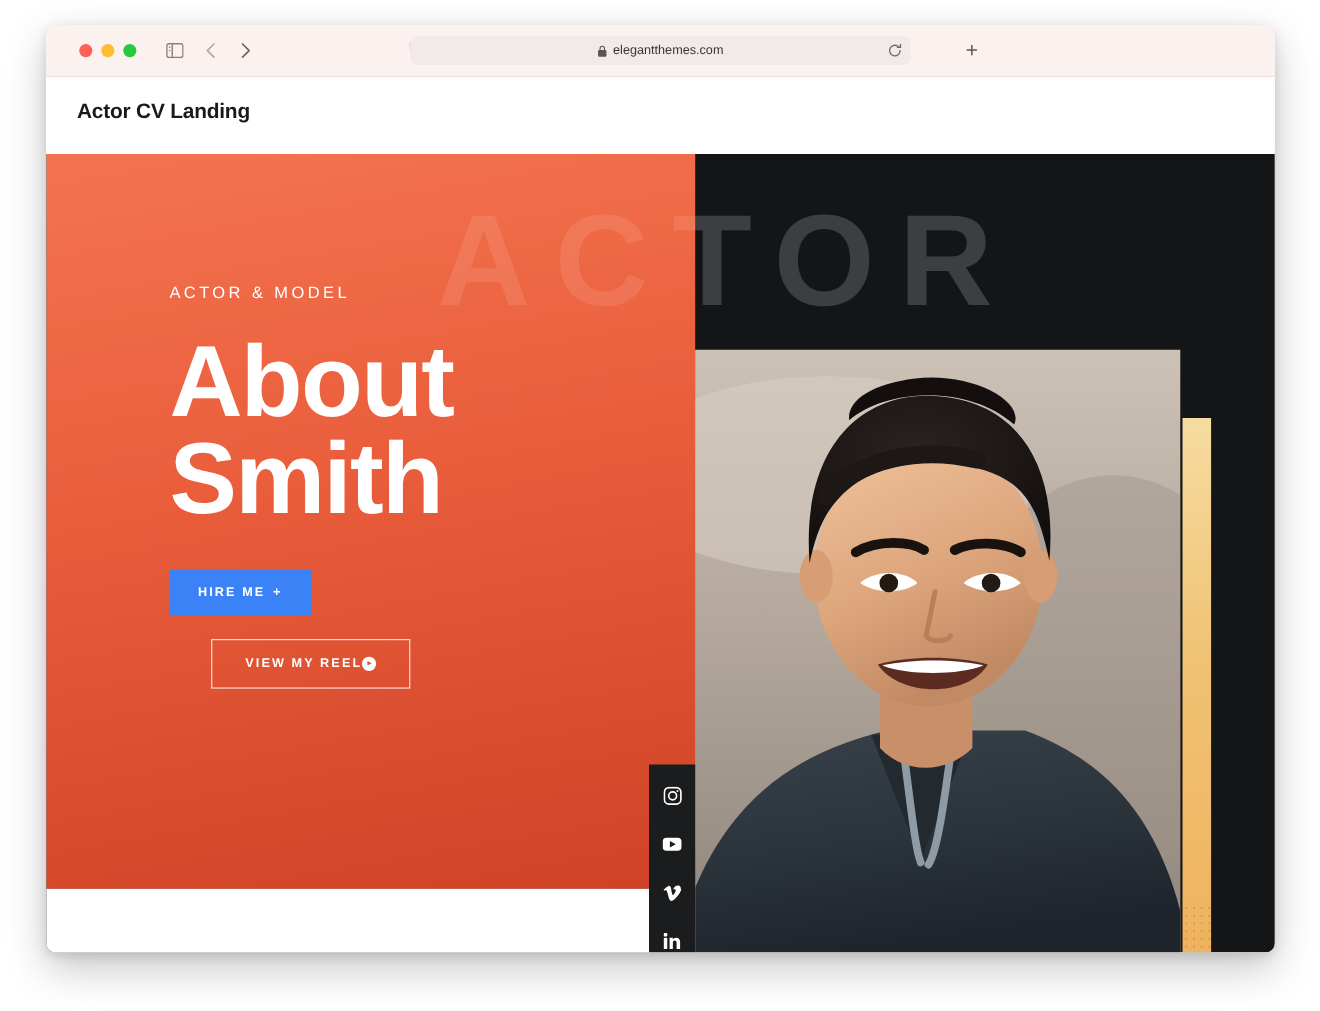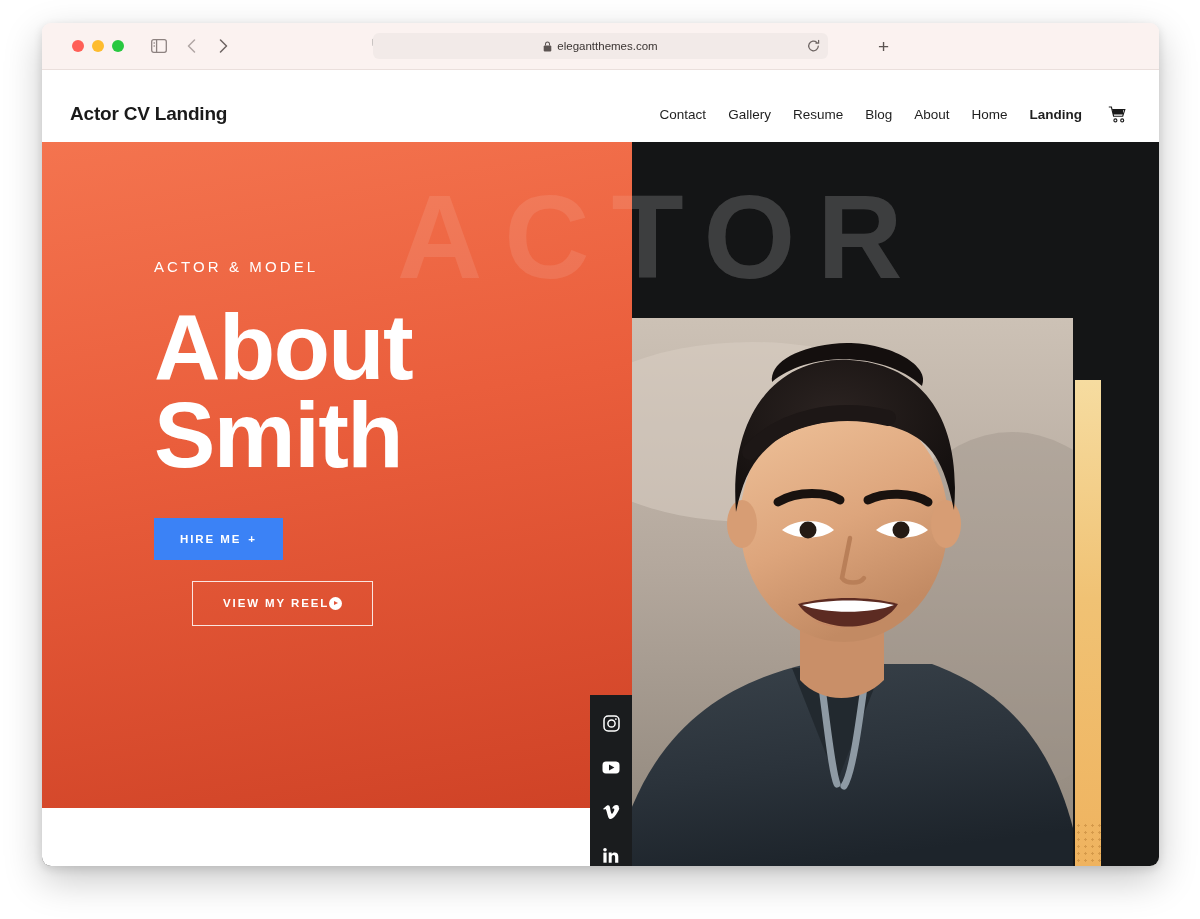--- a/index.html
+++ b/index.html
@@ -81,21 +81,21 @@
   .viewport {
     flex: 1;
     position: relative;
     background: #ffffff;
     overflow: hidden;
   }
 
   
   .site-header {
     position: absolute;
-    top: 16px; left: 0; right: 0;
+    top: 4px; left: 0; right: 0;
     height: 56px;
     background: #ffffff;
     display: flex;
     align-items: center;
     justify-content: space-between;
     padding: 0 32px 0 28px;
     z-index: 30;
   }
   .site-title {
     font-size: 19px;
@@ -346,37 +346,20 @@
       </div>
 
       <span class="plus">+</span>
     </div>
   </div>
 
   <div class="viewport">
 
     <div class="site-header">
       <div class="site-title">Actor CV Landing</div>
-      <div class="nav">
-        <a class="nav-link" href="#">Contact</a>
-        <a class="nav-link" href="#">Gallery</a>
-        <a class="nav-link" href="#">Resume</a>
-        <a class="nav-link" href="#">Blog</a>
-        <a class="nav-link" href="#">About</a>
-        <a class="nav-link" href="#">Home</a>
-        <a class="nav-link active" href="#">Landing</a>
-        <span class="cart-icon">
-          <svg width="19" height="17" viewBox="0 0 19 17" fill="none" stroke="currentColor" stroke-width="1.15">
-            <path d="M0.8 1h2.6l2.2 9.2h9.1l2.1-6.6H4.6" fill="none"></path>
-            <rect x="5" y="3.4" width="10" height="5.1" fill="currentColor" stroke="none"></rect>
-            <circle cx="7.4" cy="14.4" r="1.5"></circle>
-            <circle cx="14.2" cy="14.4" r="1.5"></circle>
-          </svg>
-        </span>
-      </div>
     </div>
 
     <div class="hero">
       <div class="hero-dark"></div>
       <div class="hero-orange"></div>
       <div class="hero-white-strip"></div>
 
       <div class="watermark">ACTOR</div>
       <div class="watermark-dark">ACTOR</div>
 

